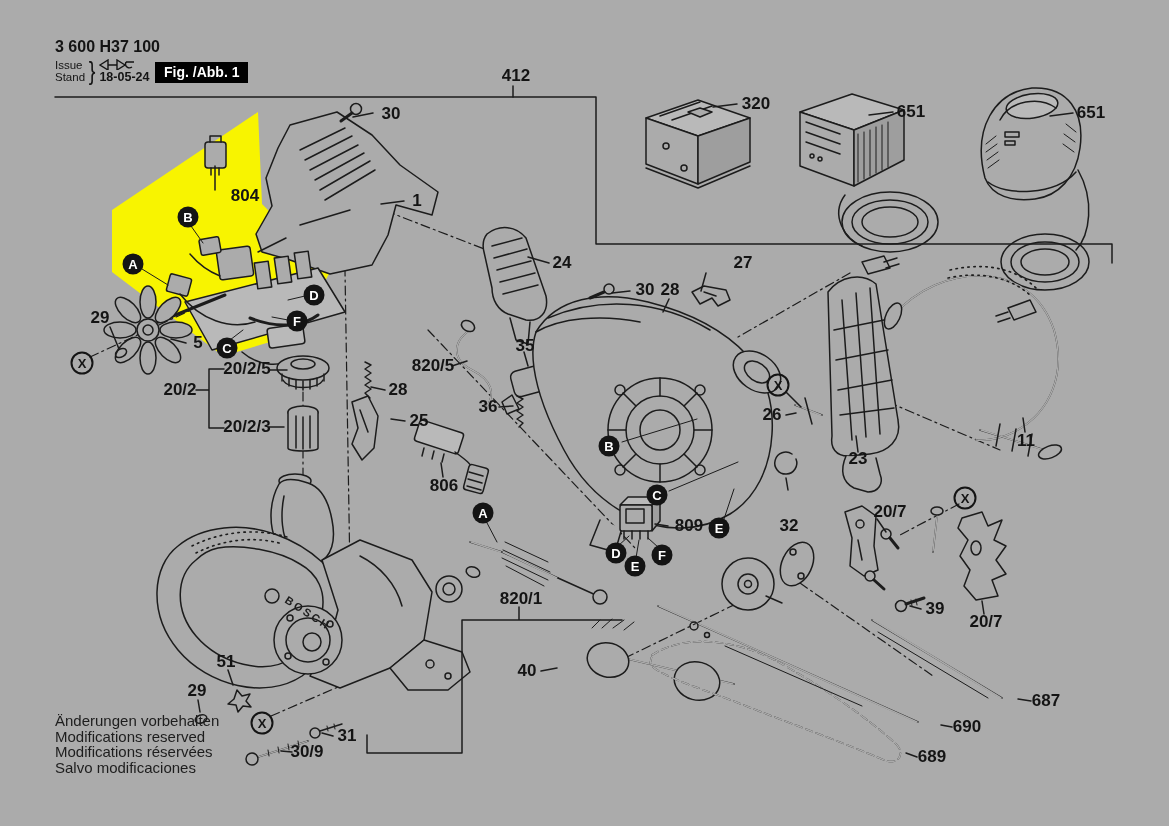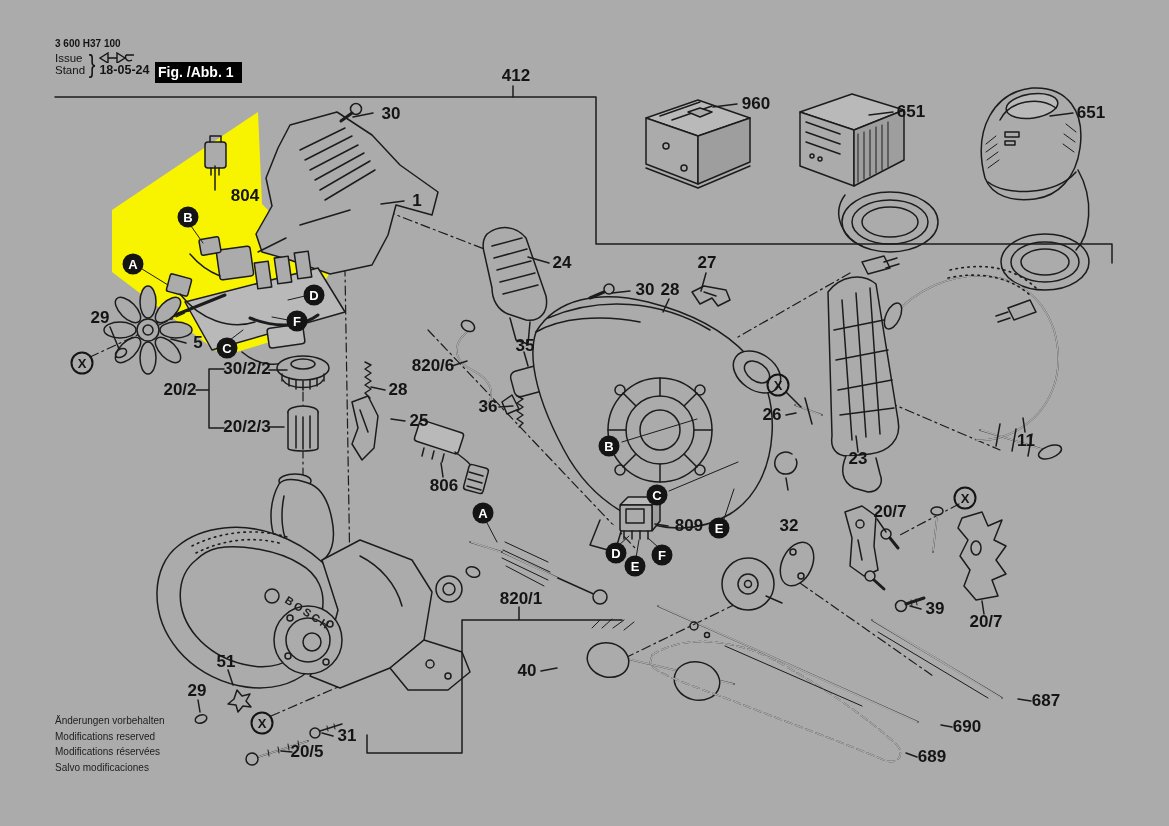--- a/index.html
+++ b/index.html
@@ -16,29 +16,29 @@
   #diag .dot{stroke-dasharray:1.5 4.5;stroke-width:1.6}
   #diag .w3{stroke-width:3}
   #diag .thin{stroke-width:1}
   #diag .svgtxt{stroke:none;fill:#1c1c1c;font:bold 11px "Liberation Sans",sans-serif;letter-spacing:2.5px}
   .lbl{position:absolute;transform:translate(-50%,-50%);font-weight:bold;font-size:17px;white-space:nowrap;}
   .badge{position:absolute;transform:translate(-50%,-50%);width:21px;height:21px;border-radius:50%;
          background:#141414;color:#fff;font-weight:bold;font-size:13px;display:flex;align-items:center;justify-content:center;}
   .xmark{position:absolute;transform:translate(-50%,-50%);width:23px;height:23px;border-radius:50%;
          border:2.3px solid #141414;font-weight:bold;font-size:13px;display:flex;align-items:center;justify-content:center;box-sizing:border-box;}
   .hdr{position:absolute;left:55px;top:38px;}
-  .hdr .pn{font-size:10px;font-weight:bold;margin-bottom:3px;}
+  .hdr .pn{font-size:16px;font-weight:bold;margin-bottom:3px;}
   .standissue{display:flex;align-items:center;gap:3px;font-size:11.5px;line-height:12px;}
   .sicol{display:flex;flex-direction:column;}
   .brace{font-size:25px;font-weight:400;transform:scaleX(.8);}
   .sicol2{display:flex;flex-direction:column;align-items:flex-start;gap:1px;}
   .sicol2 .date{font-size:12.5px;font-weight:bold;}
   .figbox{position:absolute;left:155px;top:62px;background:#000;color:#fff;font-weight:bold;
-          font-size:14px;padding:2px 9px 3px 3px;}
-  .footer{position:absolute;left:55px;top:713px;font-size:10px;line-height:15.5px;color:#1d1d1d;}
+          font-size:14px;padding:2px 9px 3px 9px;}
+  .footer{position:absolute;left:55px;top:713px;font-size:15px;line-height:15.5px;color:#1d1d1d;}
 </style>
 </head>
 <body>
 
 <div class="canvas">
 
 <svg id="diag" class="draw" width="1169" height="826" viewBox="0 0 1169 826">
 
   <g>
     <polygon class="yell" points="258,112 112,210 112,272 223,356 300,333 312,305 330,272 262,204"></polygon>
@@ -406,53 +406,53 @@
       </svg>
       <span class="date">18-05-24</span>
     </div>
   </div>
 </div>
 <div class="figbox">Fig. /Abb. 1</div>
 
 <div class="lbl" style="left:516px;top:76px">412</div>
 <div class="lbl" style="left:391px;top:114px">30</div>
 <div class="lbl" style="left:417px;top:201px">1</div>
-<div class="lbl" style="left:756px;top:104px">960</div>
+<div class="lbl" style="left:756px;top:104px">320</div>
 <div class="lbl" style="left:911px;top:112px">651</div>
 <div class="lbl" style="left:1091px;top:113px">651</div>
 <div class="lbl" style="left:245px;top:196px">804</div>
 <div class="lbl" style="left:100px;top:318px">29</div>
 <div class="lbl" style="left:198px;top:343px">5</div>
 <div class="lbl" style="left:180px;top:390px">20/2</div>
-<div class="lbl" style="left:247px;top:369px">30/2/2</div>
+<div class="lbl" style="left:247px;top:369px">20/2/5</div>
 <div class="lbl" style="left:247px;top:427px">20/2/3</div>
 <div class="lbl" style="left:562px;top:263px">24</div>
 <div class="lbl" style="left:645px;top:290px">30</div>
 <div class="lbl" style="left:670px;top:290px">28</div>
-<div class="lbl" style="left:707px;top:263px">27</div>
-<div class="lbl" style="left:433px;top:366px">820/6</div>
+<div class="lbl" style="left:743px;top:263px">27</div>
+<div class="lbl" style="left:433px;top:366px">820/5</div>
 <div class="lbl" style="left:525px;top:346px">35</div>
 <div class="lbl" style="left:398px;top:390px">28</div>
 <div class="lbl" style="left:488px;top:407px">36</div>
 <div class="lbl" style="left:419px;top:421px">25</div>
 <div class="lbl" style="left:444px;top:486px">806</div>
 <div class="lbl" style="left:772px;top:415px">26</div>
 <div class="lbl" style="left:858px;top:459px">23</div>
 <div class="lbl" style="left:1026px;top:441px">11</div>
 <div class="lbl" style="left:789px;top:526px">32</div>
 <div class="lbl" style="left:689px;top:526px">809</div>
 <div class="lbl" style="left:521px;top:599px">820/1</div>
 <div class="lbl" style="left:890px;top:512px">20/7</div>
 <div class="lbl" style="left:935px;top:609px">39</div>
 <div class="lbl" style="left:986px;top:622px">20/7</div>
 <div class="lbl" style="left:527px;top:671px">40</div>
 <div class="lbl" style="left:226px;top:662px">51</div>
 <div class="lbl" style="left:197px;top:691px">29</div>
 <div class="lbl" style="left:347px;top:736px">31</div>
-<div class="lbl" style="left:307px;top:752px">20/5</div>
+<div class="lbl" style="left:307px;top:752px">30/9</div>
 <div class="lbl" style="left:1046px;top:701px">687</div>
 <div class="lbl" style="left:967px;top:727px">690</div>
 <div class="lbl" style="left:932px;top:757px">689</div>
 
 <div class="badge" style="left:133px;top:264px">A</div>
 <div class="badge" style="left:188px;top:217px">B</div>
 <div class="badge" style="left:227px;top:348px">C</div>
 <div class="badge" style="left:314px;top:295px">D</div>
 <div class="badge" style="left:297px;top:321px">F</div>
 <div class="badge" style="left:483px;top:513px">A</div>

